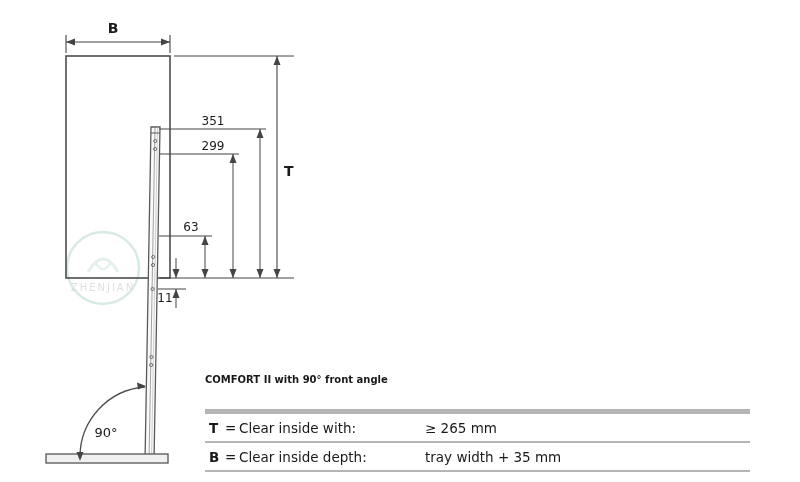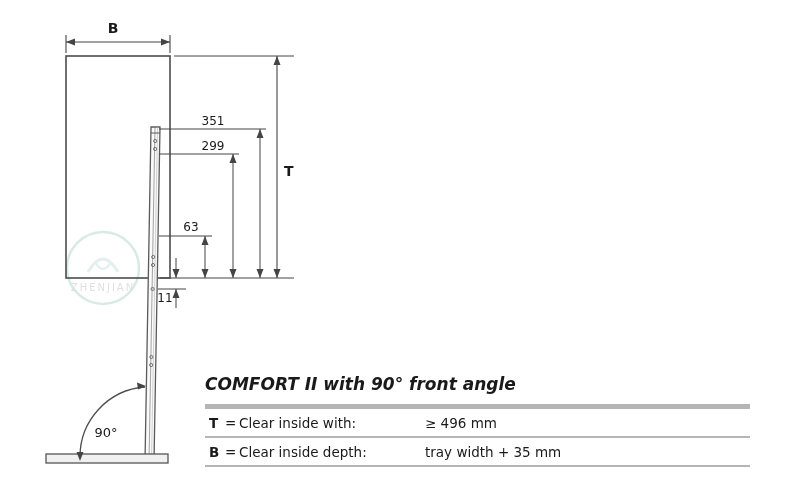--- a/index.html
+++ b/index.html
@@ -6,21 +6,21 @@
   #page{position:relative;width:800px;height:482px;background:#ffffff;overflow:hidden;
         font-family:"DejaVu Sans","Liberation Sans",sans-serif;color:#1a1a1a;}
   #drawing{position:absolute;left:0;top:0;}
   text{font-family:"DejaVu Sans","Liberation Sans",sans-serif;fill:#1a1a1a;}
   .dimnum{font-size:12px;}
   .dimletter{font-size:14px;font-weight:bold;}
   .angletxt{font-size:13px;}
   .wmtext{font-size:10px;fill:#c6c6c6;letter-spacing:2px;}
   
   #spec{position:absolute;left:205px;top:374px;width:545px;}
-  .spec-title{font-size:17px;font-weight:bold;margin:0 0 10px 0;font-style:italic;}
+  .spec-title{font-size:10px;font-weight:bold;margin:0 0 24px 0;}
   .bar-thick{height:5px;background:#b5b5b5;}
   .bar-thin{height:2px;background:#b5b5b5;}
   .spec-row{display:grid;grid-template-columns:16px 14px 186px 1fr;align-items:center;
             height:27px;font-size:13.5px;padding-left:4px;}
   .sym{font-weight:bold;}
 </style>
 </head>
 <body>
 
 <div id="page">
@@ -122,21 +122,21 @@
   </svg>
 
   <div id="spec">
     <div class="spec-title">COMFORT II with 90° front angle</div>
     <div class="bar-thick"></div>
 
     <div class="spec-row">
       <span class="sym">T</span>
       <span>=</span>
       <span>Clear inside with:</span>
-      <span>≥ 496 mm</span>
+      <span>≥ 265 mm</span>
     </div>
 
     <div class="bar-thin"></div>
 
     <div class="spec-row">
       <span class="sym">B</span>
       <span>=</span>
       <span>Clear inside depth:</span>
       <span>tray width + 35 mm</span>
     </div>

